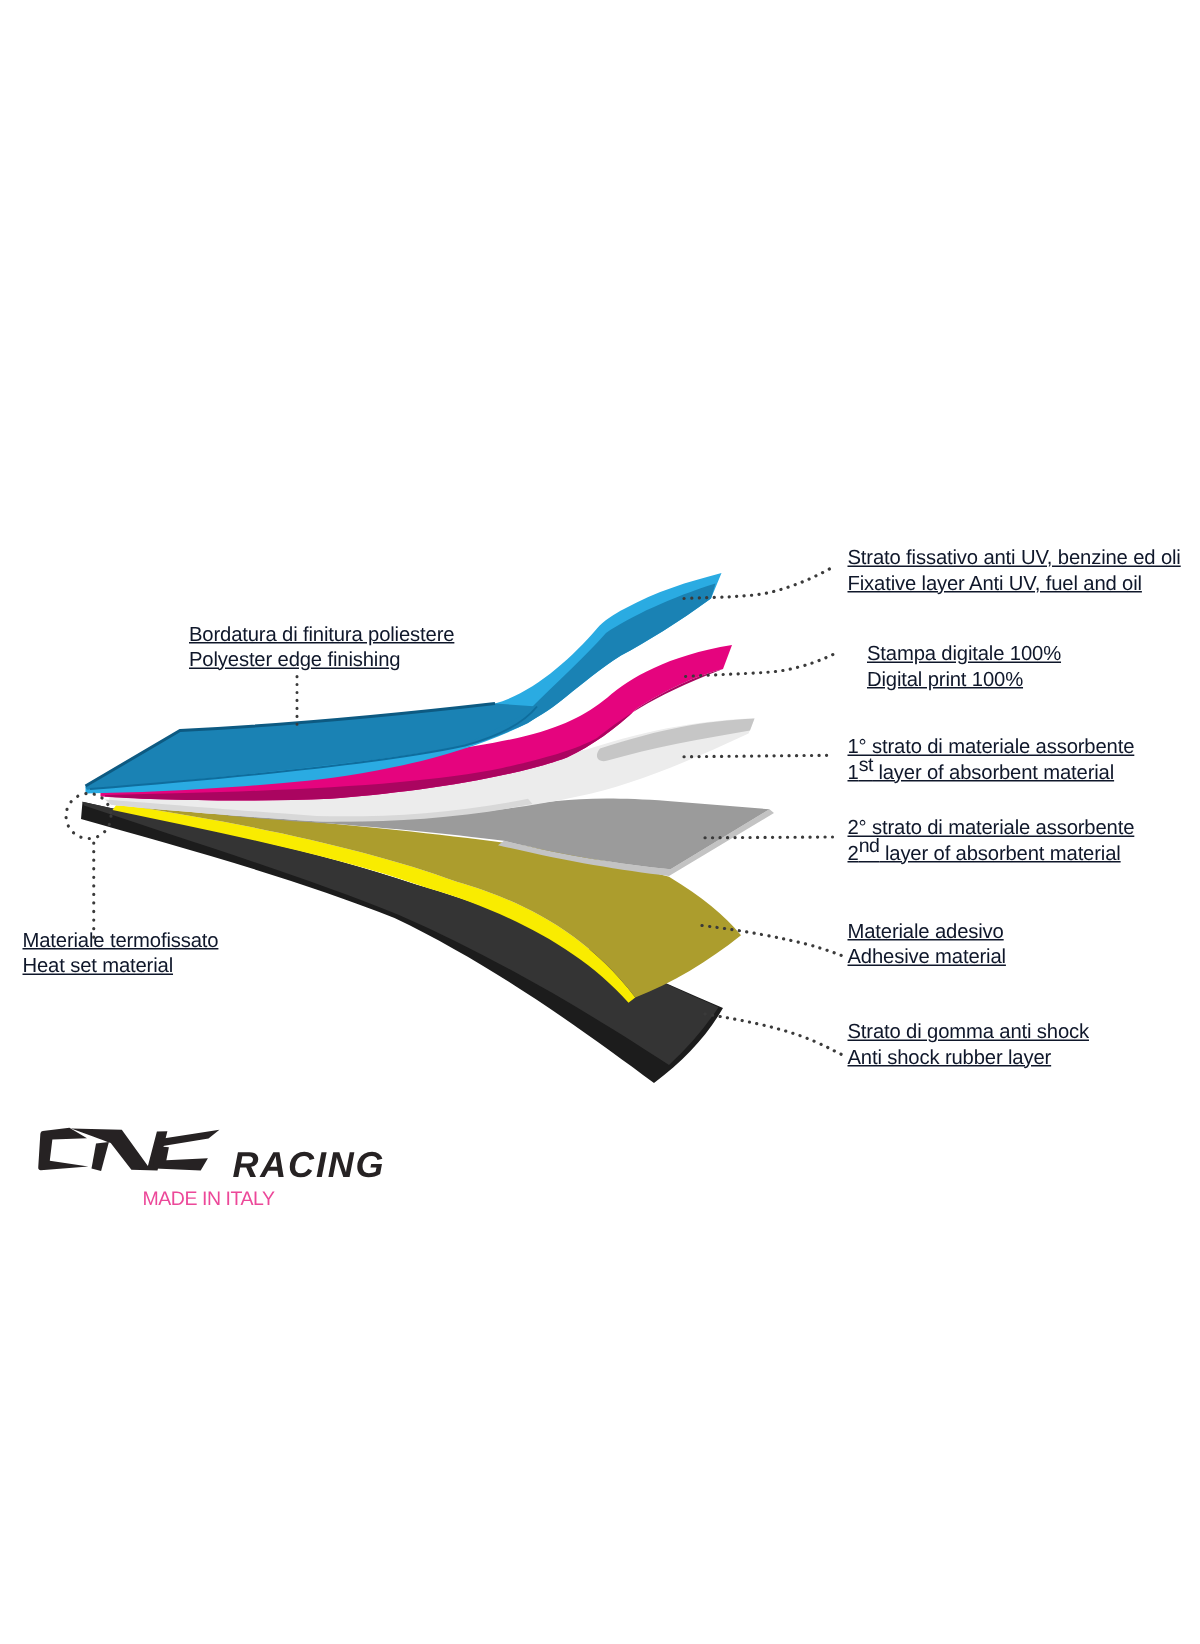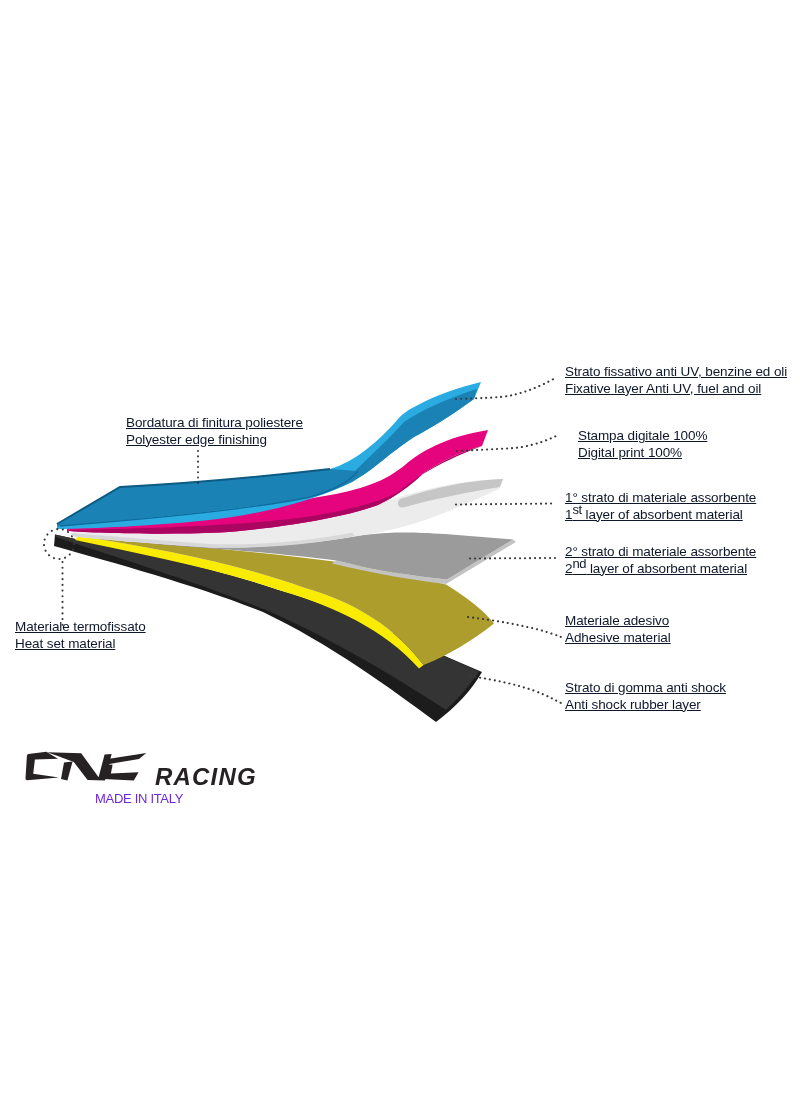--- a/index.html
+++ b/index.html
@@ -1,21 +1,21 @@
 <!DOCTYPE html>
 <html><head>
 <meta charset="utf-8">
 <style>
   html,body{margin:0;padding:0;}
   body{width:800px;height:1096px;background:#ffffff;position:relative;overflow:hidden;
        font-family:"Liberation Sans",sans-serif;}
   #art{position:absolute;left:0;top:0;}
   .lbl{position:absolute;color:#0f172a;font-size:13.5px;line-height:16.5px;letter-spacing:-0.1px;white-space:nowrap;text-decoration:underline;}
   .lbl sup{font-size:13px;vertical-align:baseline;position:relative;top:-4.5px;letter-spacing:-0.3px;}
-  #madeinitaly{position:absolute;left:95px;top:791px;font-size:13px;color:#6d28d9;letter-spacing:-0.3px;}
+  #madeinitaly{position:absolute;left:95px;top:791px;font-size:13px;color:#ec4899;letter-spacing:-0.3px;}
 </style>
 </head>
 <body>
 <svg id="art" width="800" height="1096" viewBox="0 0 800 1096" xmlns="http://www.w3.org/2000/svg">
 
   <g>
     <path d="M 55,534.5 C 128,551 206,565.5 278,590 C 343,608 418,645 482,672
              C 471,691 456,707 436,722
              C 390,688 330,644 263,612 C 198,586 118,564 54,546 Z" fill="#1c1c1c"></path>
     <path d="M 55,534.5 C 128,551 206,565.5 278,590 C 343,608 418,645 479,671.5

